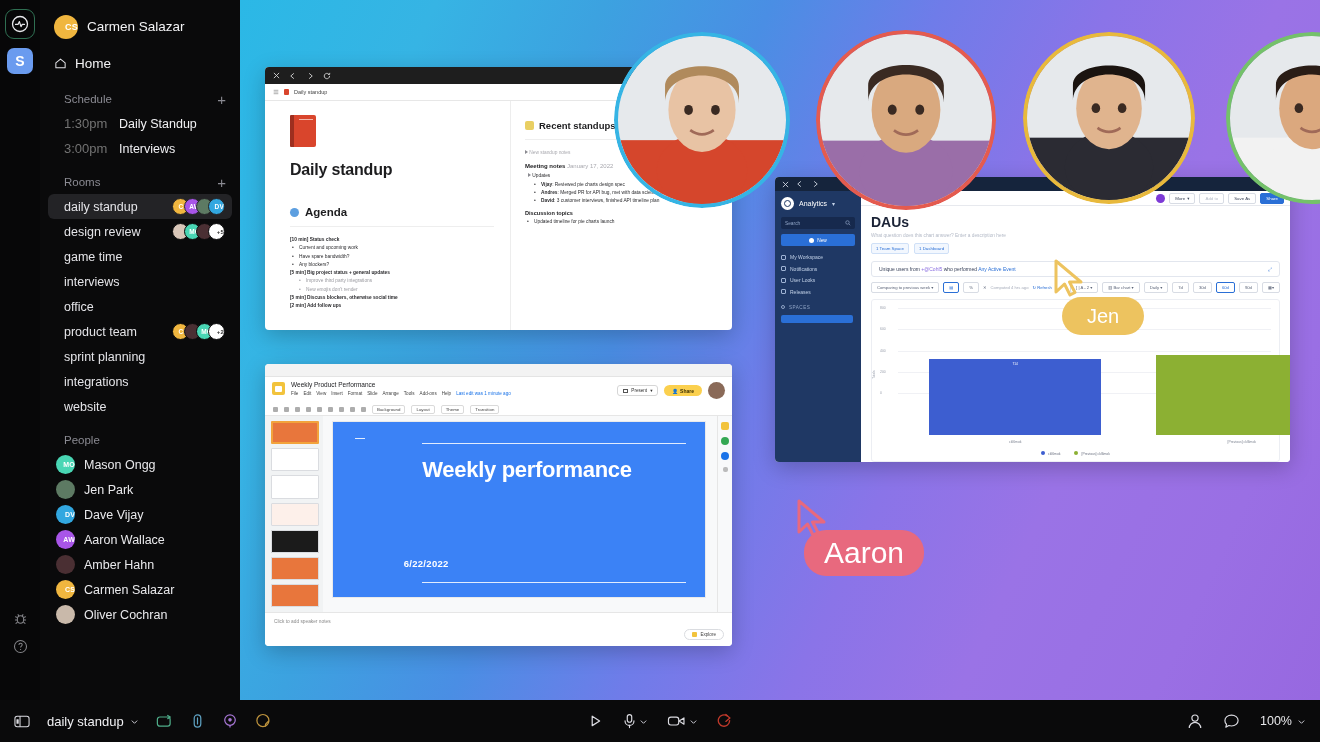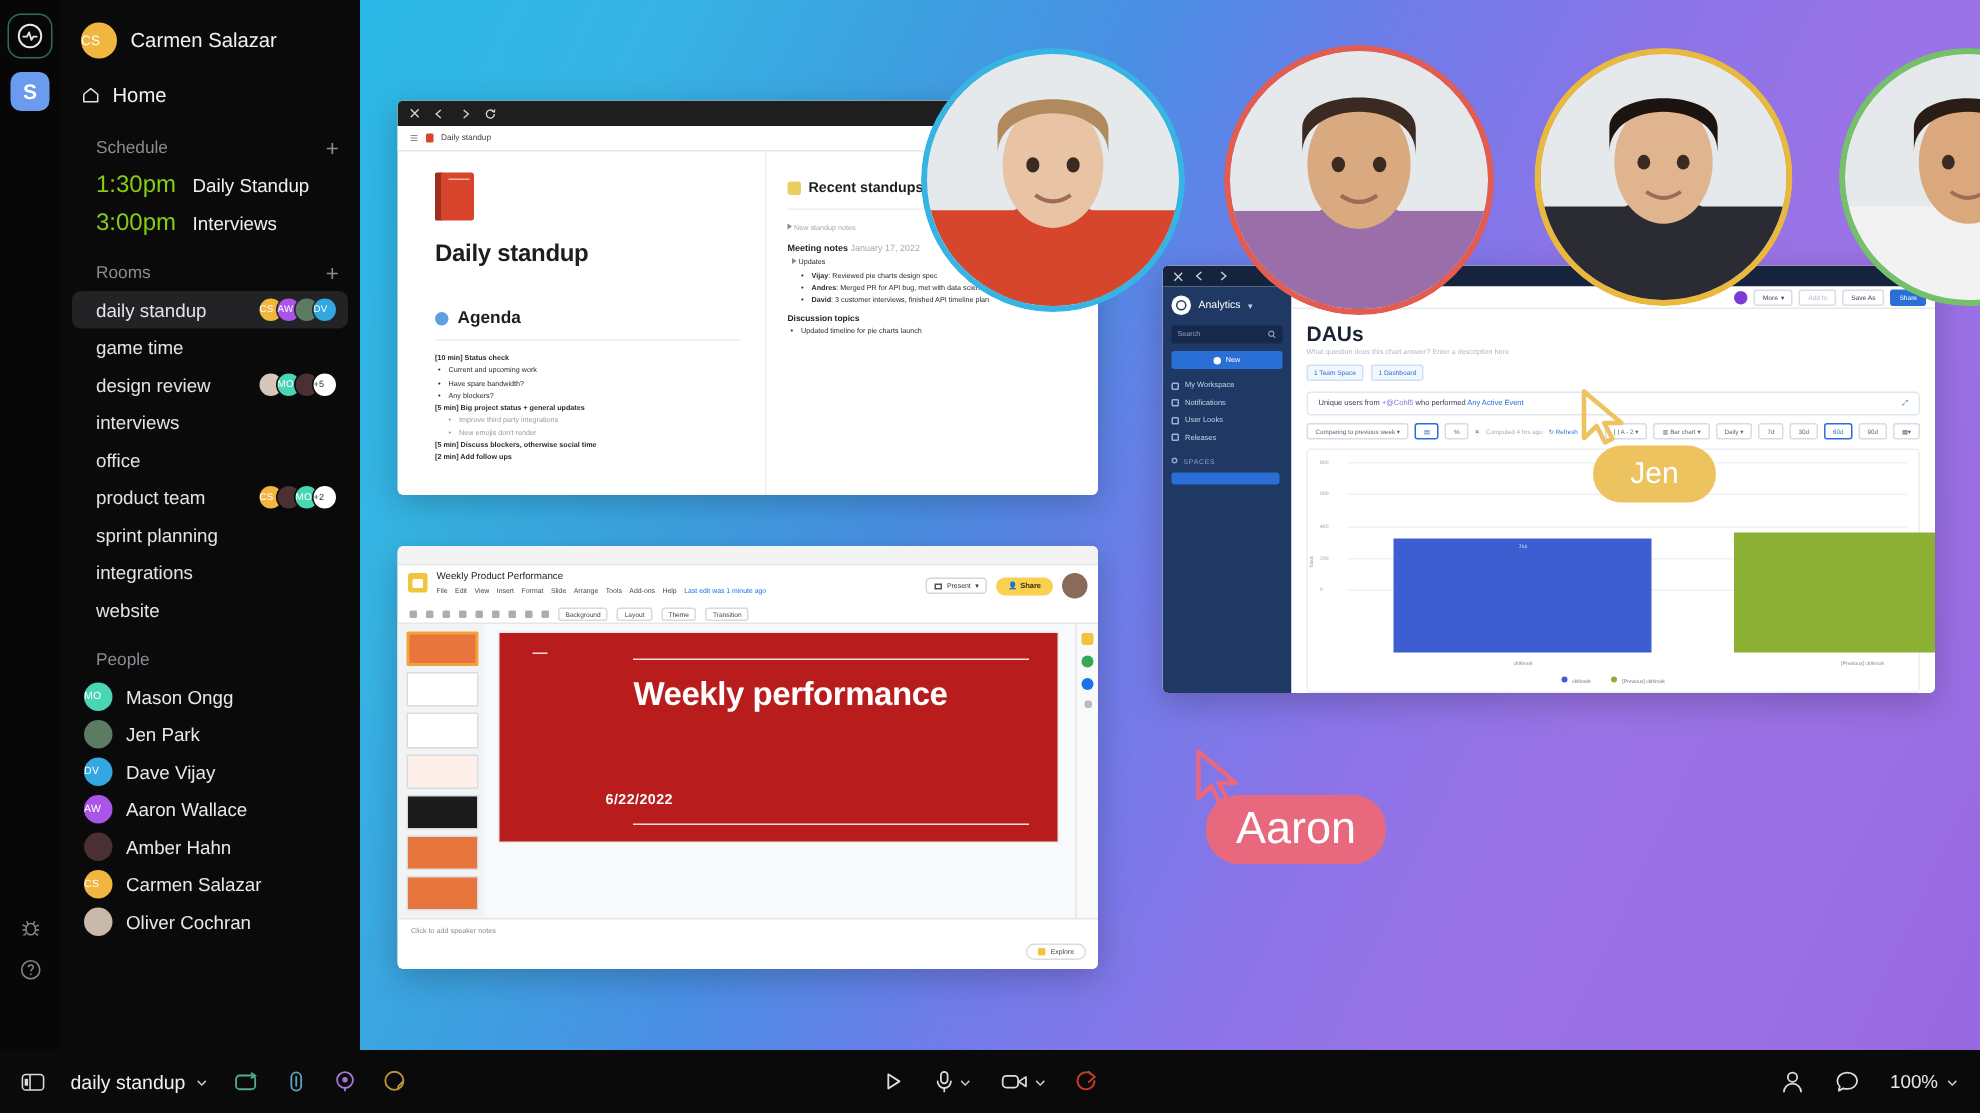--- a/index.html
+++ b/index.html
@@ -33,43 +33,43 @@
   .rail-bottom svg { display:block; opacity:.72; }
 
   
   .sidebar {
     position: absolute; left: 40px; top: 0; width: 200px; height: 700px;
     background: #0a0a0b; color: #e9e9ec; padding: 10px 0 0 0;
     font-size: 12.5px; overflow: hidden;
   }
   .sb-user { display: flex; align-items: center; gap: 9px; padding: 3px 14px 0 14px; height: 30px;}
   .av {
-    border-radius: 50%; display:flex; align-items:center; justify-content:flex-start;
-    font-size: 8px; font-weight: 400; color: #fff; letter-spacing:.2px; flex: none;
+    border-radius: 50%; display:flex; align-items:center; justify-content:flex-end;
+    font-size: 8px; font-weight: 700; color: #fff; letter-spacing:.2px; flex: none;
     overflow:hidden; position:relative;
   }
   .av-24 { width:24px; height:24px; font-size:9px; }
   .av-17 { width:17px; height:17px; font-size:6.5px; }
   .av-19 { width:19px; height:19px; font-size:7px; }
   .sb-user .name { font-size: 13.5px; color: #f2f2f4; font-weight: 400; }
 
   .sb-home {
     display:flex; align-items:center; gap:8px; padding: 0 14px; height: 30px;
     margin-top: 8px; font-size: 13.5px; color:#f2f2f4;
   }
   .sb-section {
     display:flex; align-items:center; justify-content:space-between;
     padding: 0 14px 0 24px; height: 24px; margin-top: 9px;
     color:#8b8b93; font-size: 11.5px;
   }
   .sb-plus { color:#8b8b93; font-size: 15px; line-height:1; cursor:pointer; }
   .sb-sched {
     display:flex; align-items:center; gap:11px; padding: 0 14px 0 24px; height: 25px;
   }
-  .sb-sched .t { color:#84cc16; font-size:16px; min-width:44px;}
+  .sb-sched .t { color:#737373; font-size:13px; min-width:44px;}
   .sb-sched .l { color:#f0f0f3; font-size:12.5px; }
 
   .sb-room {
     display:flex; align-items:center; justify-content:space-between;
     margin: 0 8px; padding: 0 7px 0 16px; height: 25px; border-radius: 6px;
     color:#e4e4e8; font-size:12.5px; cursor:pointer;
   }
   .sb-room.active { background:#232326; }
   .stack { display:flex; align-items:center; }
   .stack .av { margin-left:-5px; border: 1.5px solid #0a0a0b; }
@@ -137,21 +137,21 @@
   .tb-dot { width:5px;height:5px;border-radius:1px;background:#6a6a6a; opacity:.55;}
   .tb-chip { font-size:4.4px;color:#444;border:1px solid #dadada;border-radius:2px;padding:1px 4px;}
   .sl-main { display:flex; height: 196px; background:#f8f9fa;}
   .sl-filmstrip { width: 58px; background:#f1f3f4; padding: 5px 4px; display:flex; flex-direction:column; gap:4px; align-items:flex-end;}
   .thumb { width: 48px; height:26px; border-radius:1px; background:#fff; border:1px solid #dadce0; position:relative; overflow:hidden;}
   .thumb.o { background:#e8763c;}
   .thumb.sel { border:2px solid #f2a33c;}
   .thumb.dark { background:#1b1b1b;}
   .sl-canvas { flex:1; padding: 6px 12px 0 10px; position:relative;}
   .slide {
-    width: 100%; height: 139px; background:#b91c1c; position:relative; overflow:hidden;
+    width: 100%; height: 175px; background:#3b82f6; position:relative; overflow:hidden;
     box-shadow: 0 0 0 1px rgba(0,0,0,.06);
   }
   .slide .rule { position:absolute; left:24%; right:5%; height:1.2px; background:rgba(255,255,255,.85);}
   .slide .dash { position:absolute; left:6%; top:9%; width:10px; height:1.5px; background:rgba(255,255,255,.85);}
   .slide-title { position:absolute; left:24%; top:20%; font-size:22px; font-weight:700; color:#fff; letter-spacing:-.3px;}
   .slide-date { position:absolute; left:19%; bottom:16%; font-size:9.5px; font-weight:700; color:#fff; letter-spacing:.3px;}
   .sl-right-rail { width: 15px; background:#f8f9fa; border-left:1px solid #e6e6e6; padding-top:6px; display:flex; flex-direction:column; align-items:center; gap:7px;}
   .rr-ic { width:8px; height:8px; border-radius:2px; }
   .sl-notes { height: 34px; background:#fff; border-top:1px solid #e6e6e6; padding: 6px 9px; position:relative;}
   .sl-notes .txt { font-size:4.8px; color:#8a8a8a;}
@@ -294,30 +294,30 @@
         <div class="sb-room active">
           <span>daily standup</span>
           <span class="stack">
             <span class="av av-17" style="background: rgb(240, 182, 63);">CS</span>
             <span class="av av-17" style="background: rgb(168, 85, 232);">AW</span>
             <span class="av av-17" style="background: rgb(93, 122, 99);"></span>
             <span class="av av-17" style="background: rgb(50, 167, 224);">DV</span>
           </span>
         </div>
         <div class="sb-room">
-          <span>game time</span>
-        </div>
-        <div class="sb-room">
           <span>design review</span>
           <span class="stack">
             <span class="av av-17" style="background: rgb(216, 198, 184);"></span>
             <span class="av av-17" style="background: rgb(73, 214, 180);">MO</span>
             <span class="av av-17" style="background: rgb(74, 47, 51);"></span>
             <span class="av av-17" style="background: rgb(255, 255, 255); color: rgb(51, 51, 51); font-size: 6px;">+5</span>
           </span>
+        </div>
+        <div class="sb-room">
+          <span>game time</span>
         </div>
         <div class="sb-room">
           <span>interviews</span>
         </div>
         <div class="sb-room">
           <span>office</span>
         </div>
         <div class="sb-room">
           <span>product team</span>
           <span class="stack">

